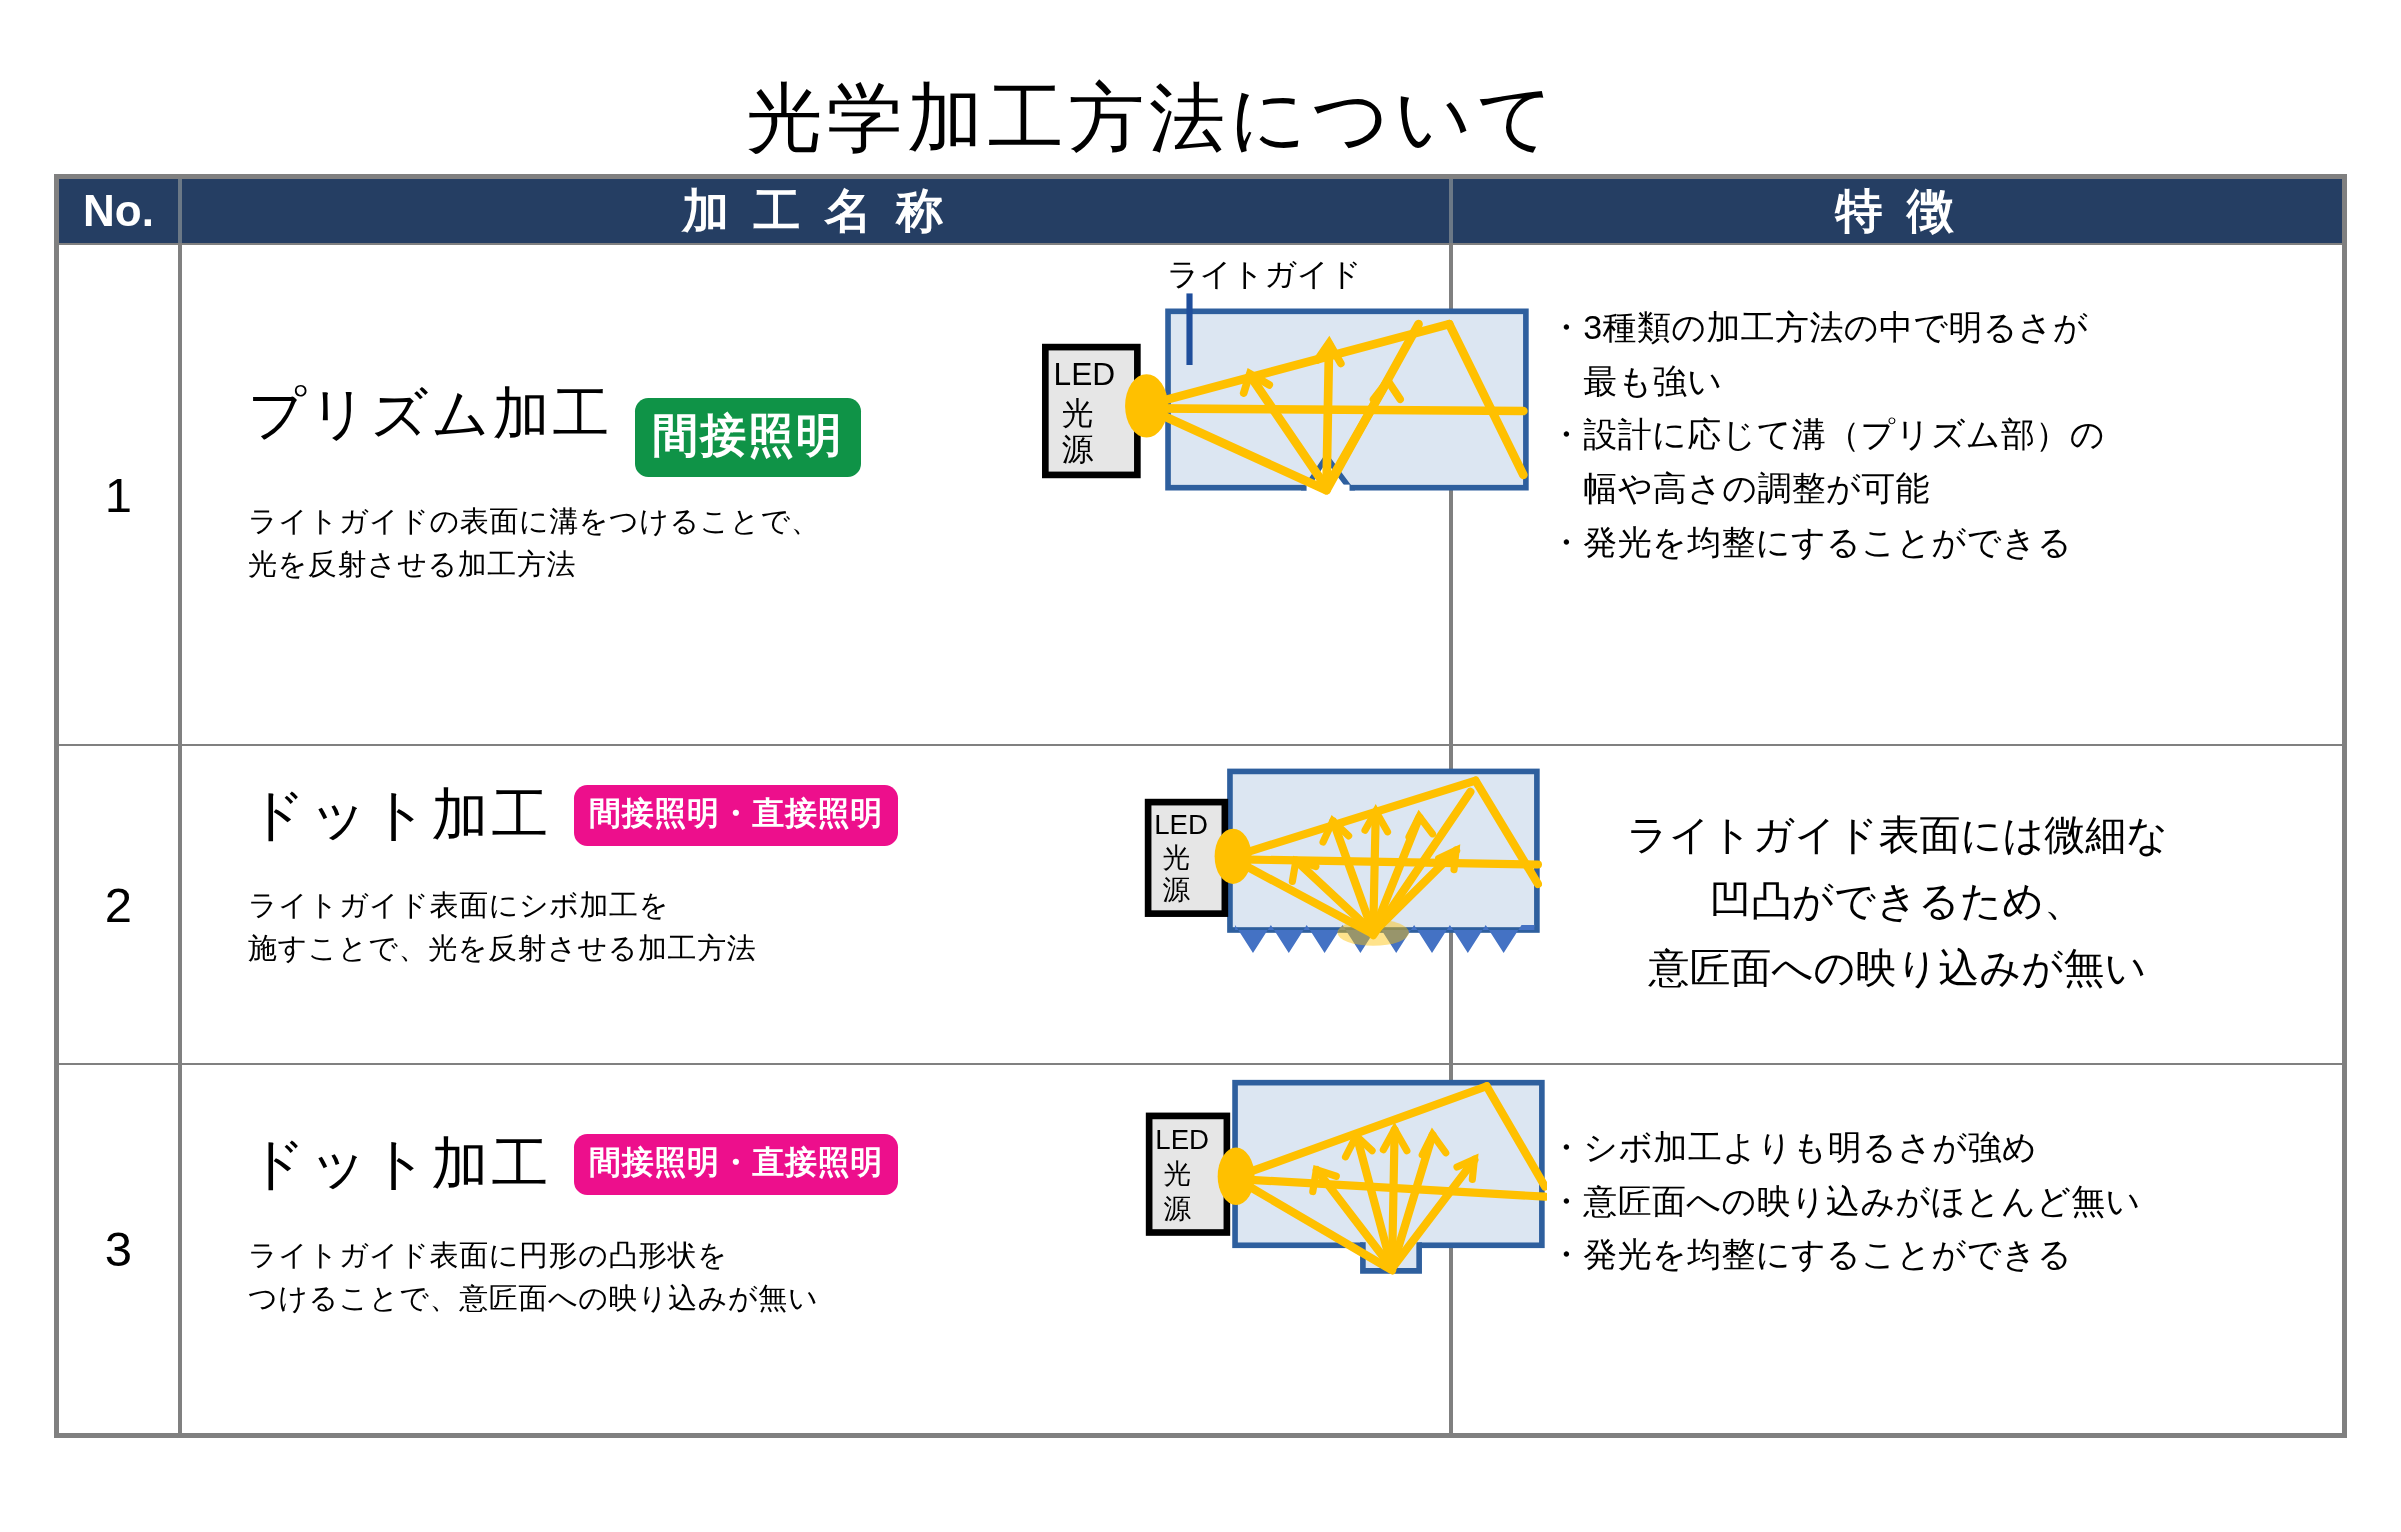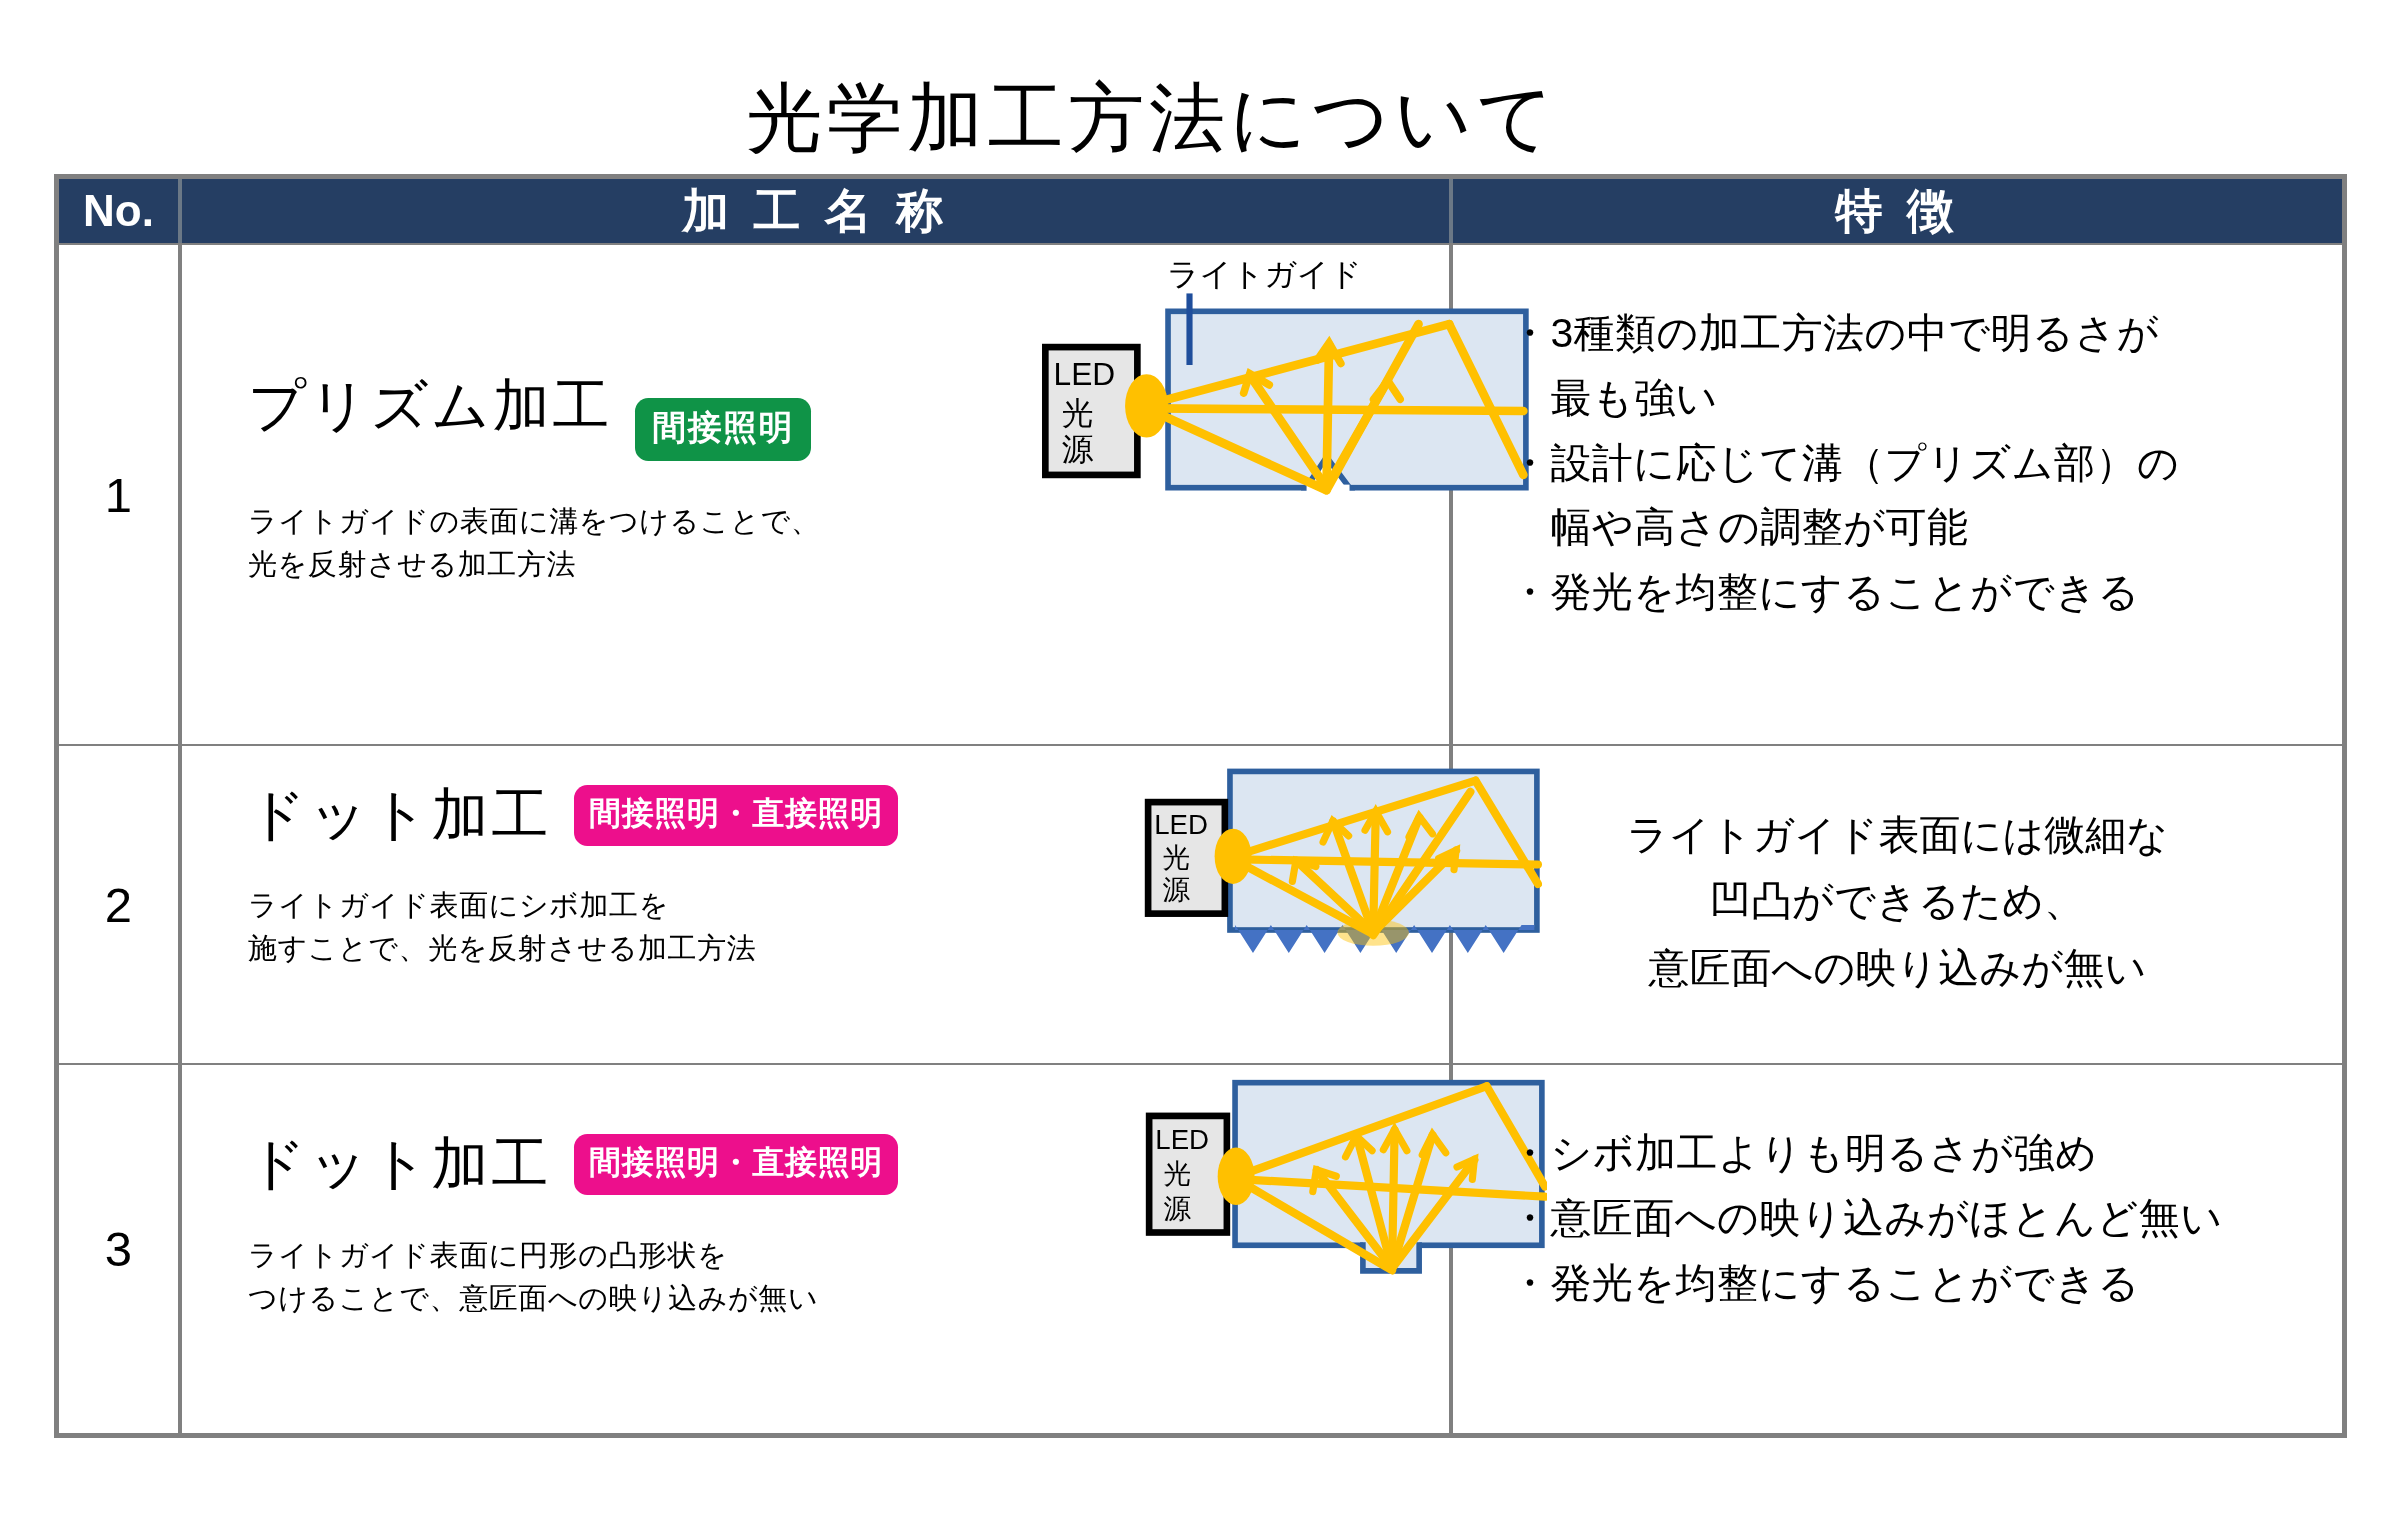--- a/index.html
+++ b/index.html
@@ -56,31 +56,31 @@
   .c-no .num{font-size:49px;font-weight:400;}
 
   
   .name-inner{position:relative;width:100%;height:100%;}
   .proc-line{position:absolute;display:flex;align-items:center;gap:22.5px;}
   .proc-name{font-size:57px;letter-spacing:.05em;white-space:nowrap;}
   .badge{
     display:inline-block;color:#fff;font-weight:bold;
     border-radius:13.3px;white-space:nowrap;
   }
-  .badge.green{background:#0f9347;font-size:34px;padding:7.2px 17.4px 10.2px;letter-spacing:.04em;margin-top:46px;}
+  .badge.green{background:#0f9347;font-size:46px;padding:7.2px 17.4px 10.2px;letter-spacing:.04em;margin-top:46px;}
   .badge.pink{background:#ed0f8c;font-size:32px;padding:7.2px 15.3px 10.2px;letter-spacing:.02em;}
 
   .desc{position:absolute;font-size:29px;line-height:1.48;letter-spacing:.02em;white-space:pre-line;}
 
   
   .diagram{position:absolute;}
   .diagram svg{display:block;}
 
   
-  .feat-list{position:absolute;font-size:41px;line-height:1.58;letter-spacing:.01em;}
+  .feat-list{position:absolute;font-size:34px;line-height:1.58;letter-spacing:.01em;margin-left:40px;}
   .feat-list .fl{white-space:pre-line;}
   .feat-center{position:absolute;width:100%;text-align:center;font-size:41px;line-height:1.62;white-space:pre-line;}
 </style>
 </head>
 <body>
 
 <div class="page">
 
   <div class="title">光学加工方法について</div>
 

